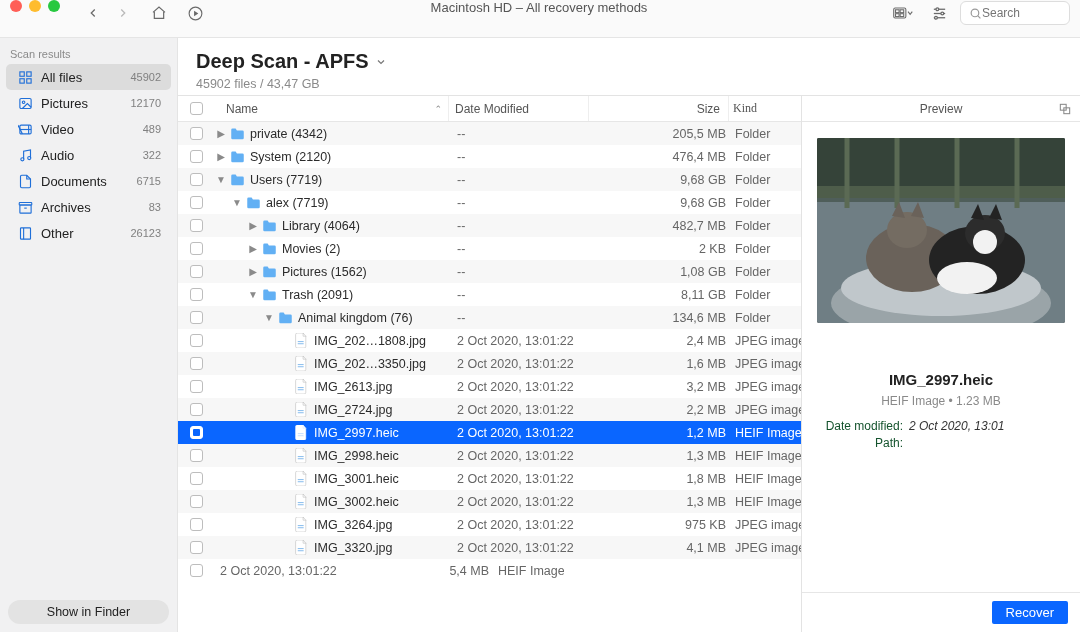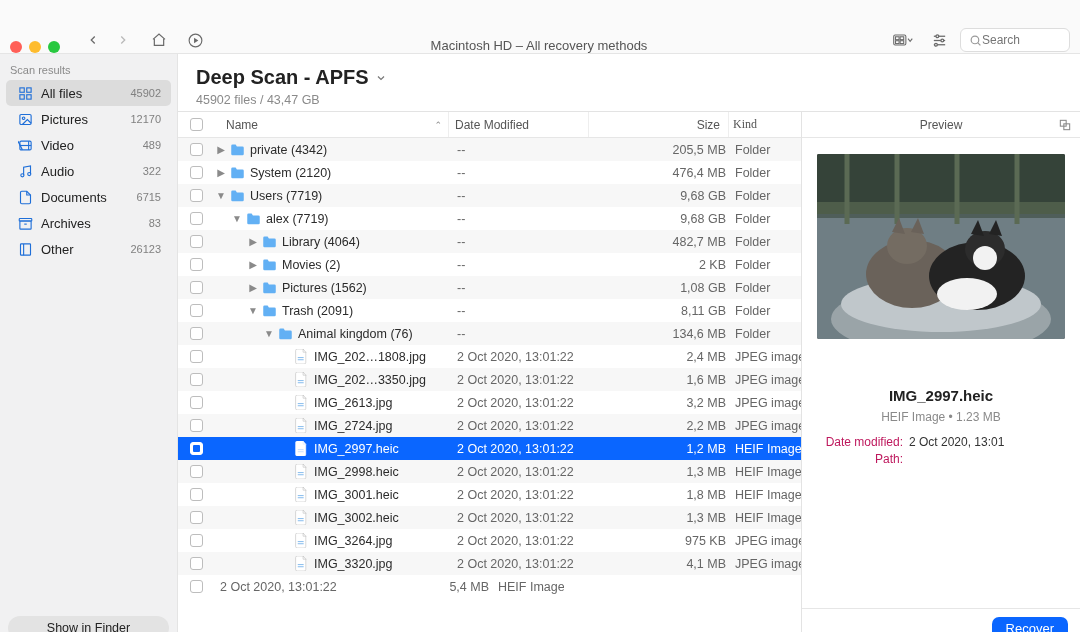--- a/index.html
+++ b/index.html
@@ -1,17 +1,17 @@
 <!DOCTYPE html>
 <html><head>
 <meta charset="utf-8">
 <style>
   * { box-sizing: border-box; margin: 0; padding: 0; }
   html, body { width: 1080px; height: 632px; font-family: -apple-system, "Helvetica Neue", Arial, sans-serif; font-size: 13px; color: #2b2b2b; background: #fff; overflow: hidden; }
-  .titlebar { height: 54px; background: #fafafa; border-bottom: 1px solid #e5e5e5; display: flex; align-items: flex-end; padding: 0 10px; }
+  .titlebar { height: 38px; background: #fafafa; border-bottom: 1px solid #e5e5e5; display: flex; align-items: flex-start; padding: 0 10px; }
   .traffic { display: flex; gap: 7px; margin-right: 18px; }
   .tl { width: 12px; height: 12px; border-radius: 50%; }
   .tl.red { background: #ff5f57; }
   .tl.yellow { background: #febc2e; }
   .tl.green { background: #28c840; }
   .tb-icon { width: 26px; height: 26px; display: flex; align-items: center; justify-content: center; color: #6a6a6a; border-radius: 4px; margin: 0 2px; }
   .tb-sep { width: 6px; }
   .tb-title { flex: 1; text-align: center; color: #555; font-size: 13px; padding-right: 20px; }
   .tb-right { display: flex; align-items: center; gap: 6px; }
   .search-box { display: flex; align-items: center; background: #fff; border: 1px solid #ddd; border-radius: 6px; padding: 2px 8px; height: 24px; width: 110px; color: #9a9a9a; }
@@ -60,24 +60,24 @@
   .cell-kind { width: 70px; color: #666; padding-left: 4px; white-space: nowrap; overflow:hidden;}
   .row.selected .cell-date, .row.selected .cell-size, .row.selected .cell-kind { color:#fff; }
   .preview-pane { width: 278px; display: flex; flex-direction: column; }
   .preview-header { height: 26px; border-bottom: 1px solid #e6e6e6; display:flex; align-items:center; justify-content:center; font-size:12px; color:#555; position:relative; }
   .preview-expand { position:absolute; right:8px; color:#8a8a8a; }
   .preview-body { flex:1; display:flex; flex-direction:column; align-items:center; padding: 16px 12px 0 12px; }
   .preview-thumb { width: 248px; height: 185px; border-radius: 2px; overflow:hidden; position:relative; background:#444; }
   .preview-fname { font-size: 15px; font-weight: 600; margin-top: 48px; margin-bottom: 6px; color:#222; text-align:center; }
   .preview-meta1 { font-size: 12px; color: #8a8a8a; margin-bottom: 10px; }
   .kv { display:flex; font-size:12px; line-height:1.45; width: 248px; }
-  .kv .k { width: 92px; text-align: right; color:#be185d; padding-right:6px; }
-  .kv .v { flex:1; color:#333; }
+  .kv .k { width: 92px; text-align: right; color:#14532d; padding-right:6px; }
+  .kv .v { flex:1; color:#333;font-style:italic; }
   .footer-bar { height: 40px; border-top: 1px solid #e6e6e6; display:flex; align-items:center; padding: 0 12px; justify-content:flex-end; background: #fff; }
-  .recover-btn { background: #0a66ff; color:#fff; border:none; border-radius:7px; font-size:13px; padding: 4px 14px; cursor:pointer; }
+  .recover-btn { background: #0a66ff; color:#fff; border:none; border-radius:2px; font-size:13px; padding: 4px 14px; cursor:pointer; }
   svg { display:block; }
 </style>
 </head>
 <body>
 
 <div class="titlebar">
   <div class="traffic">
     <div class="tl red"></div>
     <div class="tl yellow"></div>
     <div class="tl green"></div>

